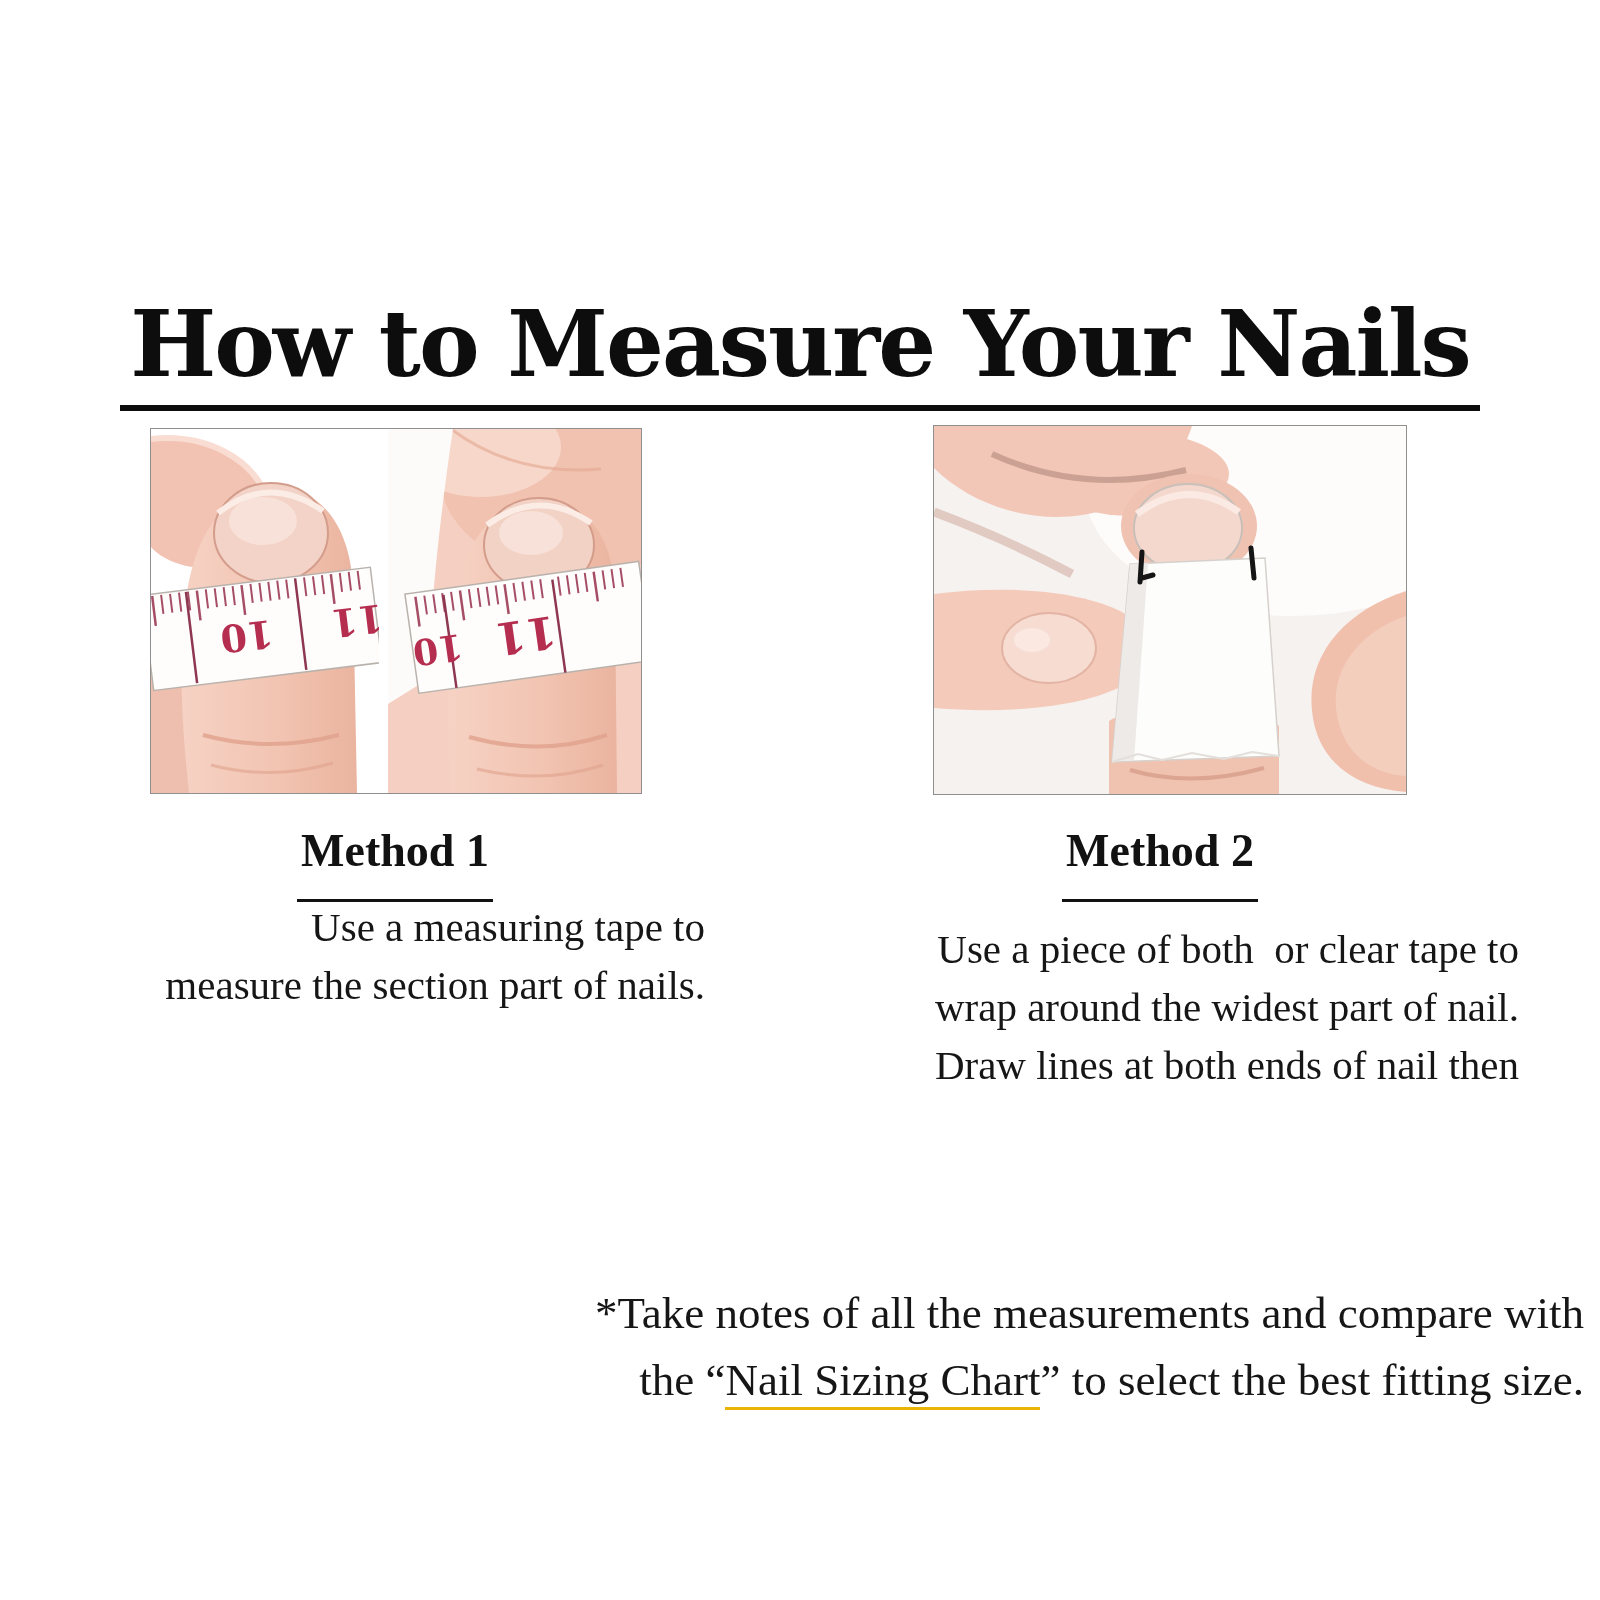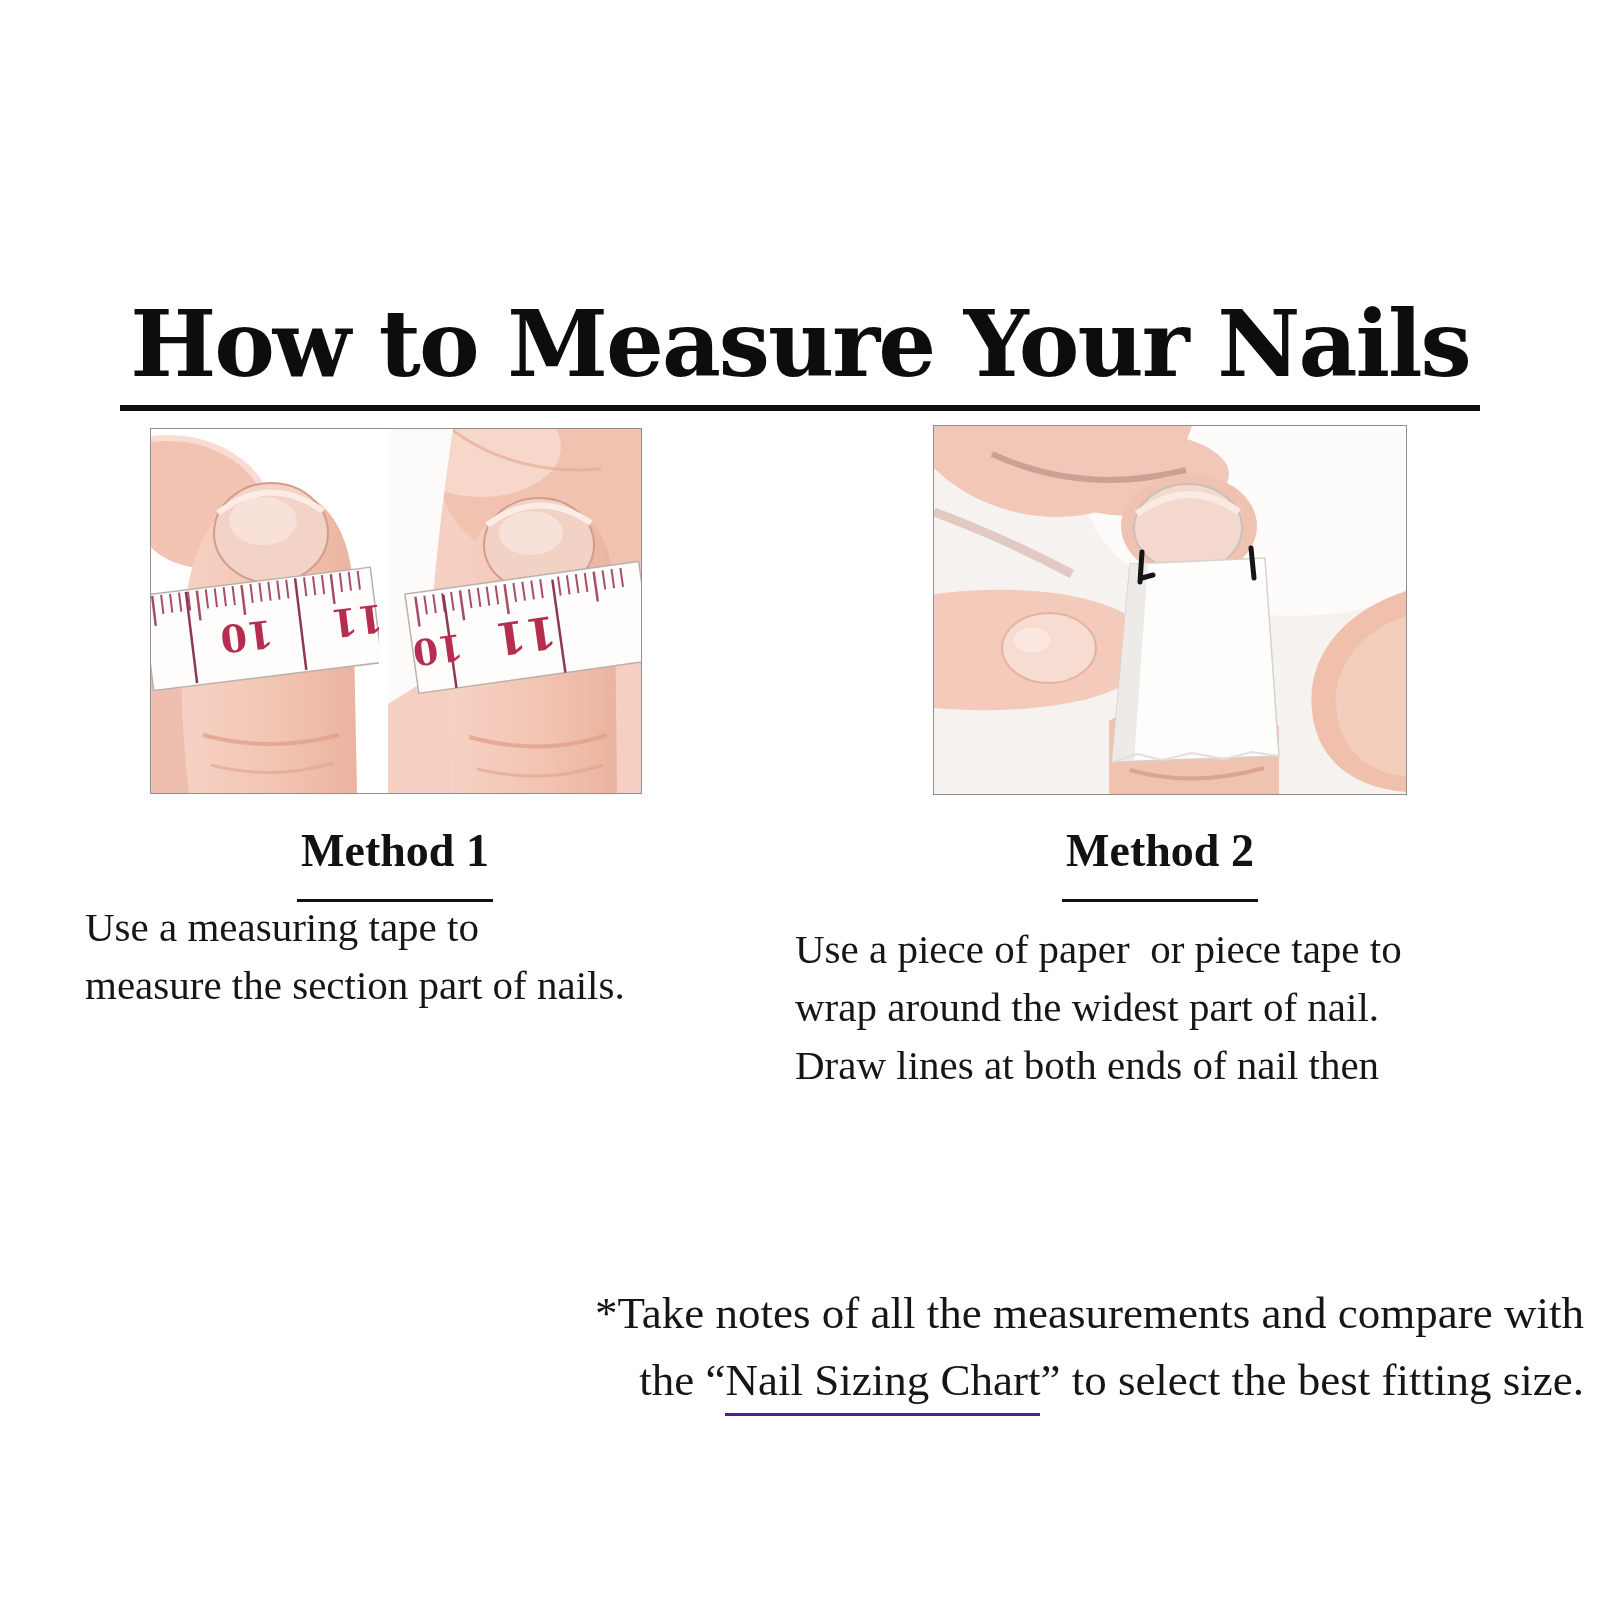--- a/index.html
+++ b/index.html
@@ -10,27 +10,27 @@
          font-size:91px;line-height:1.05;letter-spacing:-2px;color:#0d0d0d;
          border-bottom:6px solid #0d0d0d;padding:0 10px 12px 10px;}
   .photo{position:absolute;border:1px solid #8f8f8f;background:#ffffff;overflow:hidden;}
   .photo svg{display:block;width:100%;height:100%;}
   .photo-1{left:150px;top:428px;width:490px;height:364px;}
   .photo-2{left:933px;top:425px;width:472px;height:368px;}
   .method-heading{position:absolute;text-align:center;font-size:46px;font-weight:bold;color:#121212;}
   .method-heading .u{display:inline-block;border-bottom:3px solid #121212;padding:0 4px 22px 4px;}
   .mh-1{left:150px;top:824px;width:490px;}
   .mh-2{left:915px;top:824px;width:490px;}
-  .desc{position:absolute;text-align:left;font-size:41px;line-height:58px;color:#161616;}
+  .desc{position:absolute;text-align:right;font-size:41px;line-height:58px;color:#161616;}
   .desc div{white-space:pre-wrap;}
   .desc-1{left:85px;top:898px;width:620px;}
   .desc-2{left:795px;top:920px;width:724px;}
   .footer{position:absolute;left:16px;top:1280px;width:1568px;text-align:right;
           font-size:45px;line-height:67px;color:#161616;}
-  .footer .u{border-bottom:3px solid #4c1d95;padding-bottom:8px;}
+  .footer .u{border-bottom:3px solid #eab308;padding-bottom:2px;}
 </style>
 </head>
 <body>
 
 <div class="stage">
 
   <div class="title-wrap">
     <h1 class="title">How to Measure Your Nails</h1>
   </div>
 
@@ -141,21 +141,21 @@
   </div>
   <div class="method-heading mh-2">
     <span class="u">Method 2</span>
   </div>
 
   <div class="desc desc-1">
     <div>Use a measuring tape to</div>
     <div>measure the section part of nails.</div>
   </div>
   <div class="desc desc-2">
-    <div>Use a piece of paper  or piece tape to</div>
+    <div>Use a piece of both  or clear tape to</div>
     <div>wrap around the widest part of nail.</div>
     <div>Draw lines at both ends of nail then</div>
   </div>
 
   <div class="footer">
     <div>*Take notes of all the measurements and compare with</div>
     <div><span>the “</span><span class="u">Nail Sizing Chart</span><span>” to select the best fitting size.</span></div>
   </div>
 
 </div>

